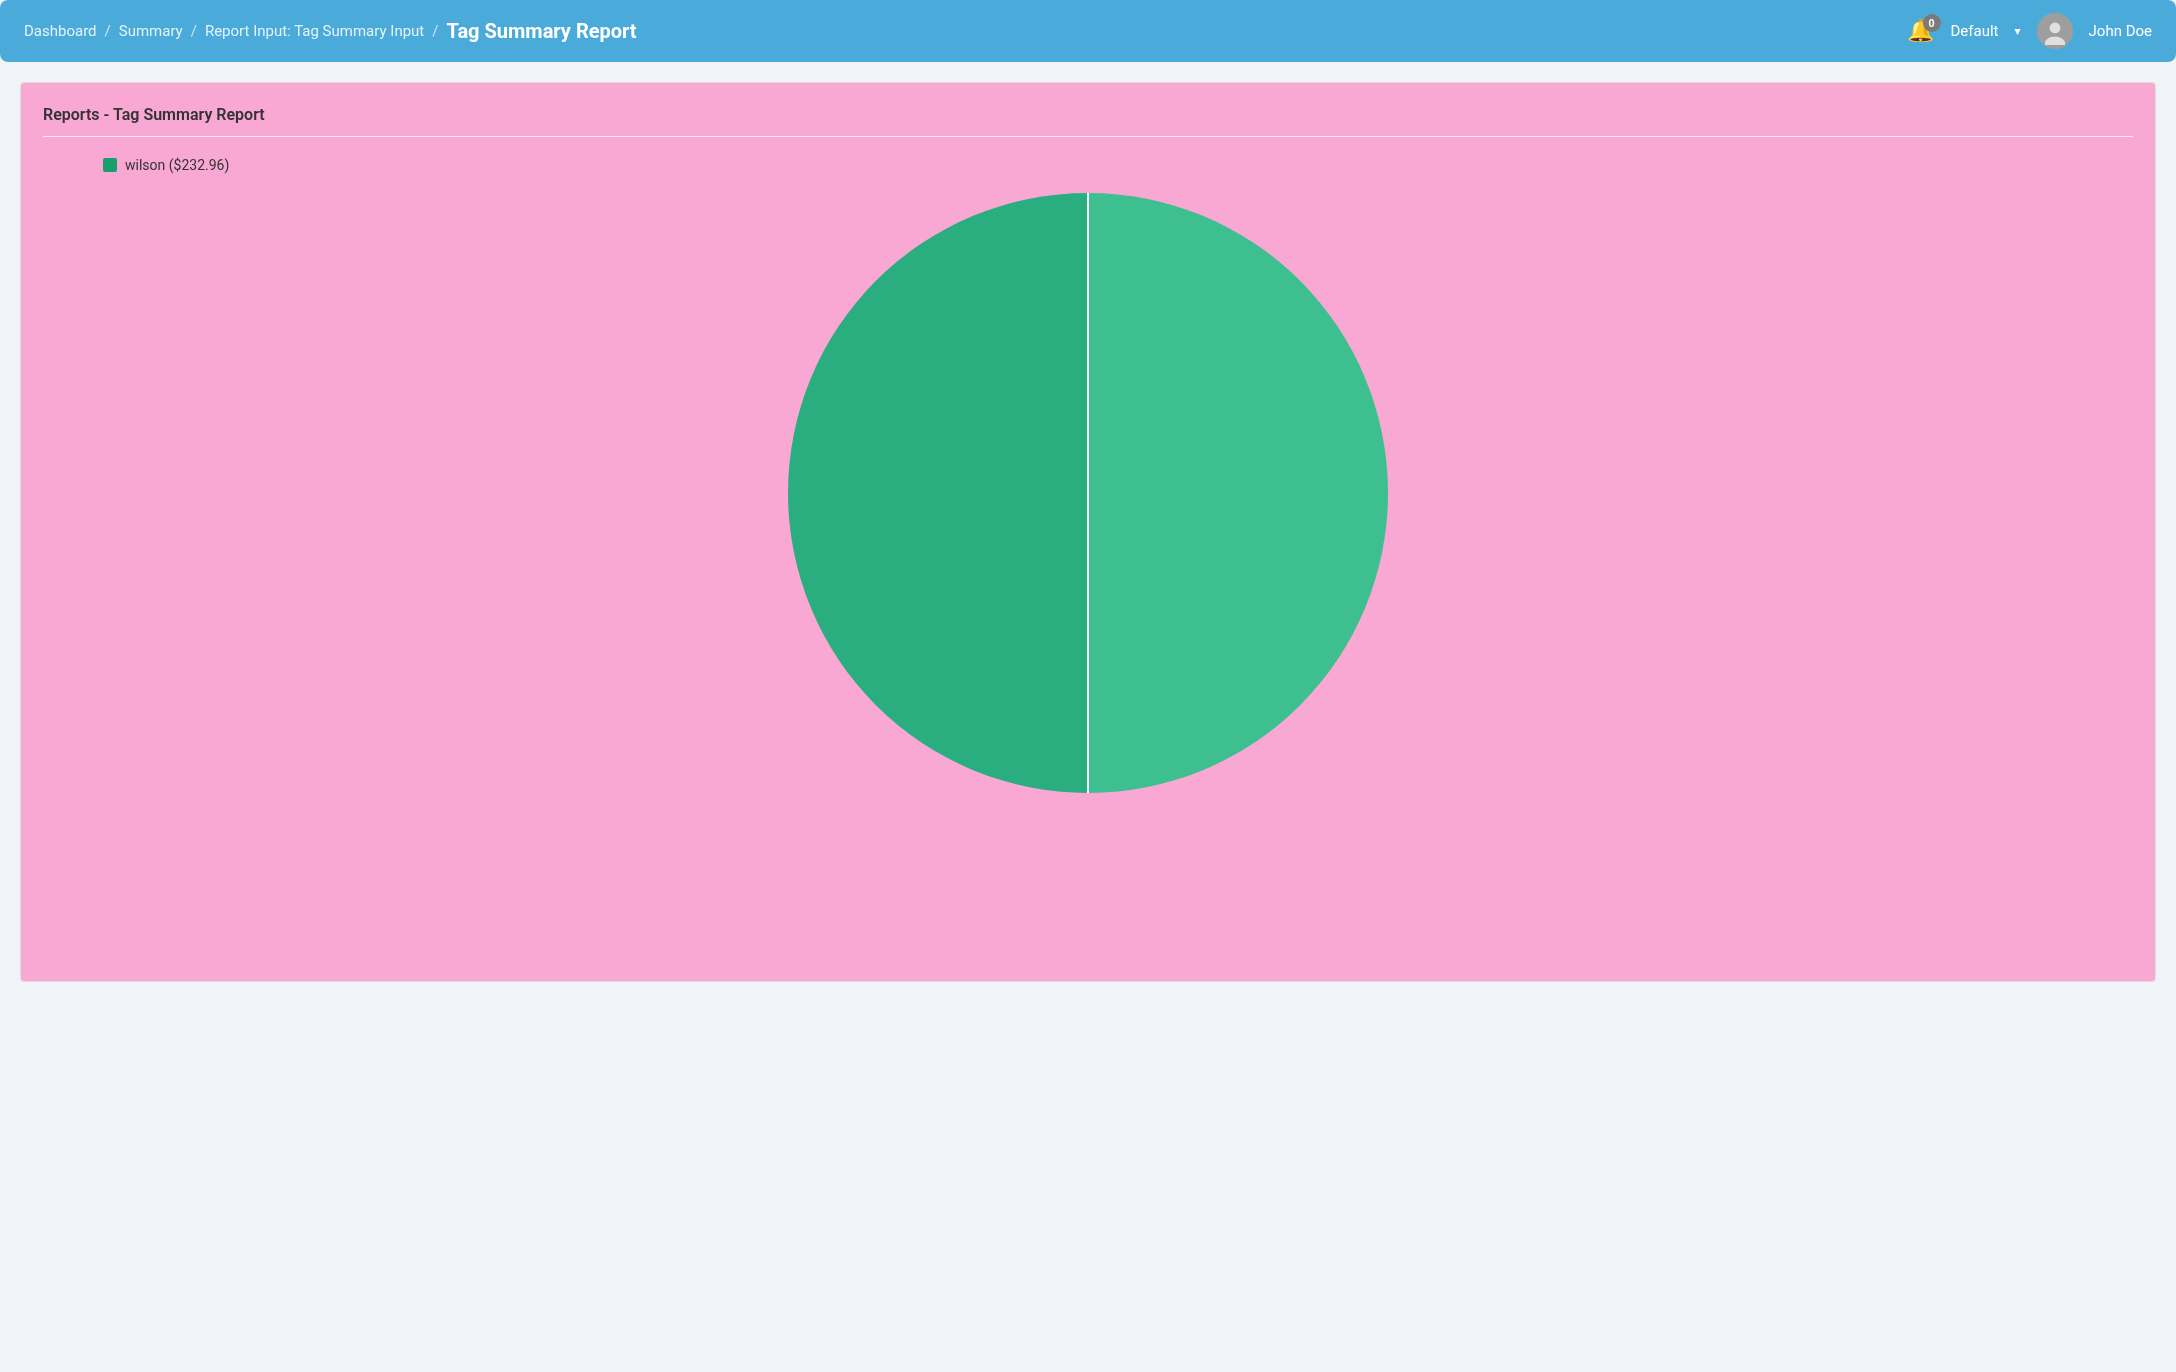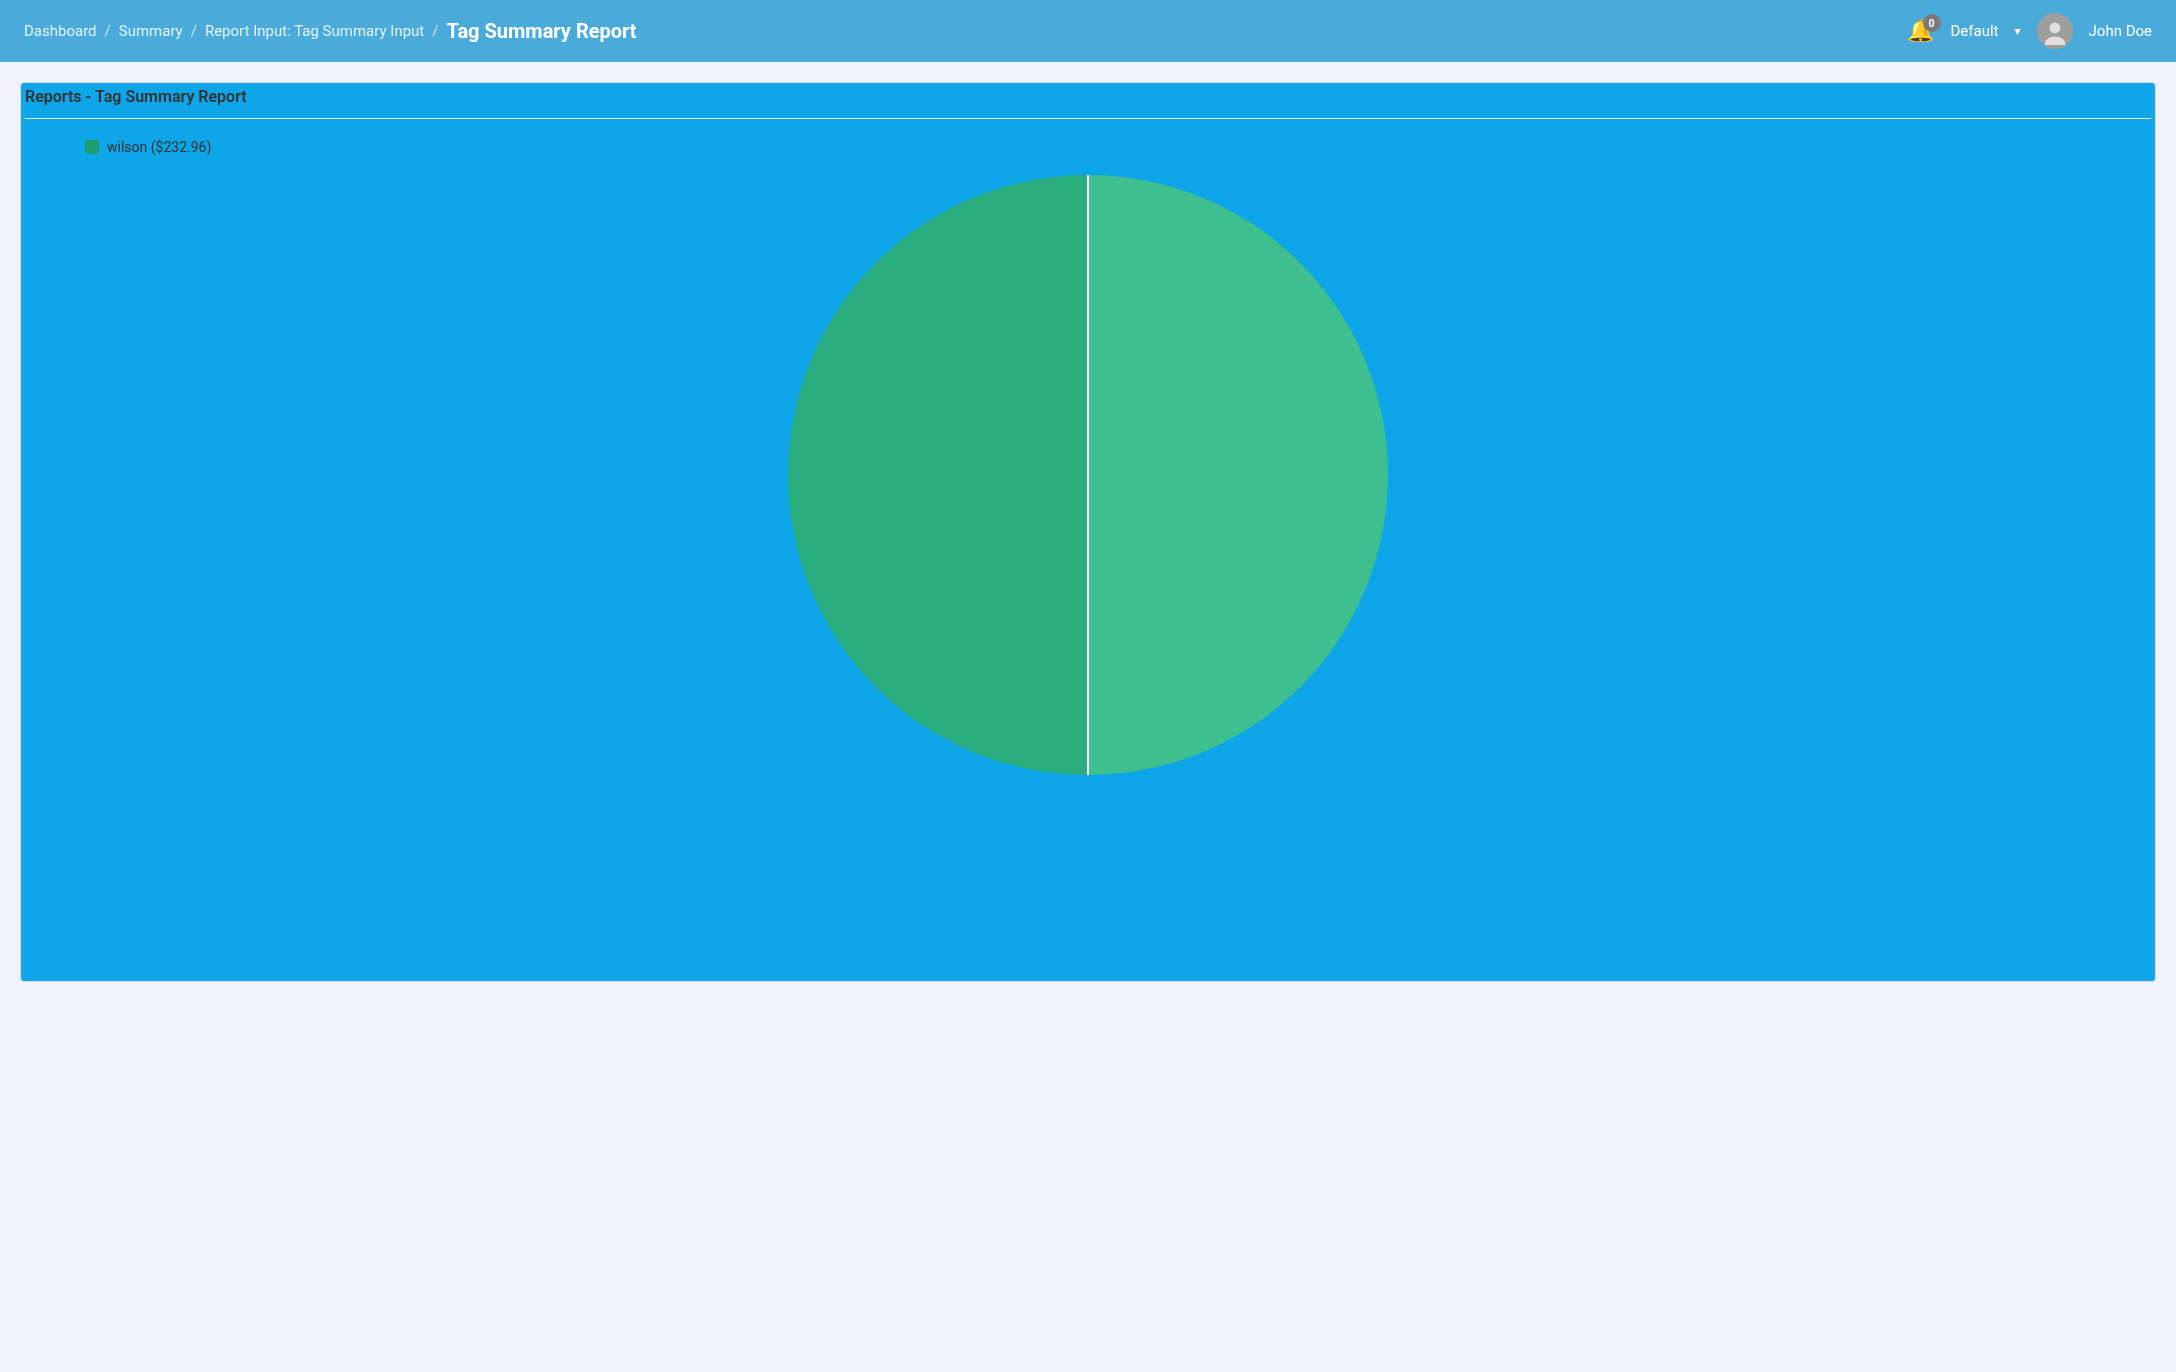--- a/index.html
+++ b/index.html
@@ -6,20 +6,21 @@
     body { font-family: -apple-system, BlinkMacSystemFont, 'Segoe UI', Roboto, sans-serif; background: #f0f4f8; }
 
     
     .header {
       background: #4AABDB;
       height: 62px;
       display: flex;
       align-items: center;
       padding: 0 24px;
       justify-content: space-between;
+      border-radius: 8px;
     }
     .breadcrumb {
       display: flex;
       align-items: center;
       gap: 8px;
       color: white;
       font-size: 15px;
     }
     .breadcrumb-item {
       color: rgba(255,255,255,0.85);
@@ -91,24 +92,24 @@
     .username {
       color: white;
       font-size: 15px;
     }
 
     
     .main {
       padding: 20px;
     }
     .report-card {
-      background: #0ea5e9;
+      background: #f9a8d4;
       border: 1px solid #ddd;
       border-radius: 4px;
-      padding: 4px;
+      padding: 22px;
       min-height: 900px;
     }
     .report-title {
       font-size: 16px;
       font-weight: 600;
       color: #333;
       margin-bottom: 20px;
       padding-bottom: 12px;
       border-bottom: 1px solid #eee;
     }

